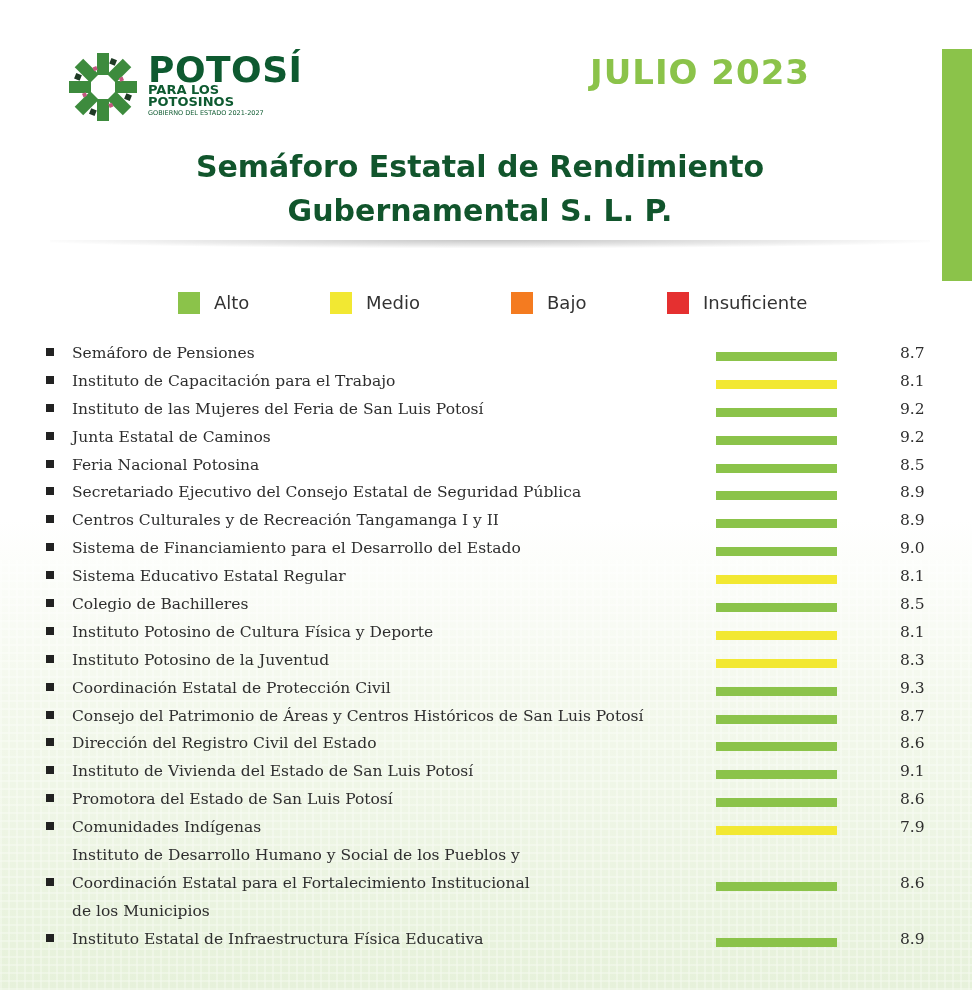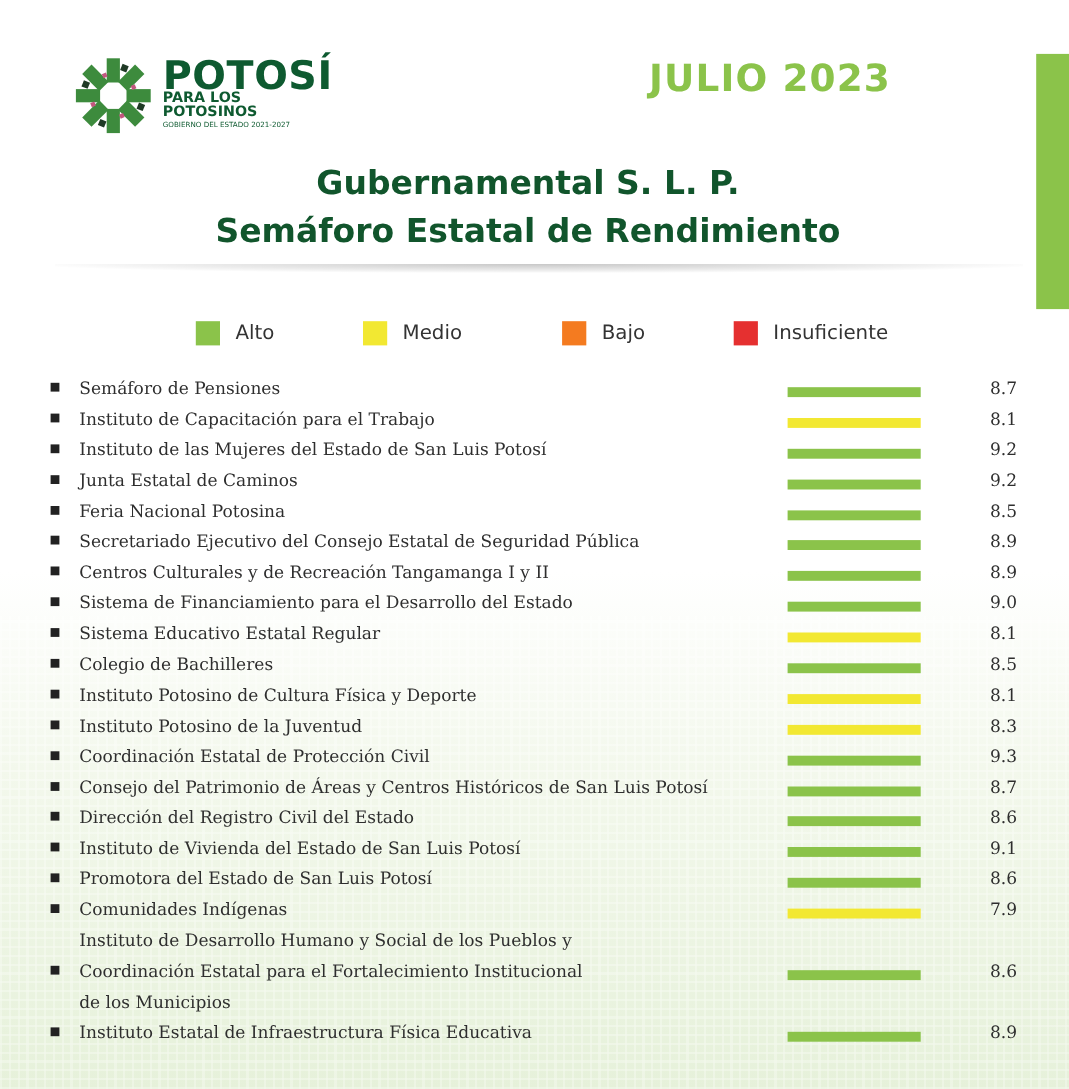--- a/index.html
+++ b/index.html
@@ -103,22 +103,22 @@
     <div class="logo-title">POTOSÍ</div>
     <div class="logo-sub1">PARA LOS POTOSINOS</div>
     <div class="logo-sub2">GOBIERNO DEL ESTADO 2021-2027</div>
   </div>
 </div>
 
 <div class="month">JULIO 2023</div>
 <div class="side-bar"></div>
 
 <div class="title">
+  <div>Semáforo Estatal de Rendimiento</div>
   <div>Gubernamental S. L. P.</div>
-  <div>Semáforo Estatal de Rendimiento</div>
 </div>
 
 <div class="divider"></div>
 
 <div class="legend">
   <div class="legend-item" style="width:152px">
     <span class="legend-swatch" style="background: rgb(139, 195, 74);"></span>
     <span>Alto</span>
   </div>
   <div class="legend-item" style="width:181px">
@@ -148,21 +148,21 @@
       <span class="bullet"></span>
       <div class="label">
         <div>Instituto de Capacitación para el Trabajo</div>
       </div>
       <div class="bar" style="background: rgb(242, 232, 50);"></div>
       <div class="value">8.1</div>
     </div>
     <div class="row">
       <span class="bullet"></span>
       <div class="label">
-        <div>Instituto de las Mujeres del Estado de San Luis Potosí</div>
+        <div>Instituto de las Mujeres del Feria de San Luis Potosí</div>
       </div>
       <div class="bar" style="background: rgb(139, 195, 74);"></div>
       <div class="value">9.2</div>
     </div>
     <div class="row">
       <span class="bullet"></span>
       <div class="label">
         <div>Junta Estatal de Caminos</div>
       </div>
       <div class="bar" style="background: rgb(139, 195, 74);"></div>

